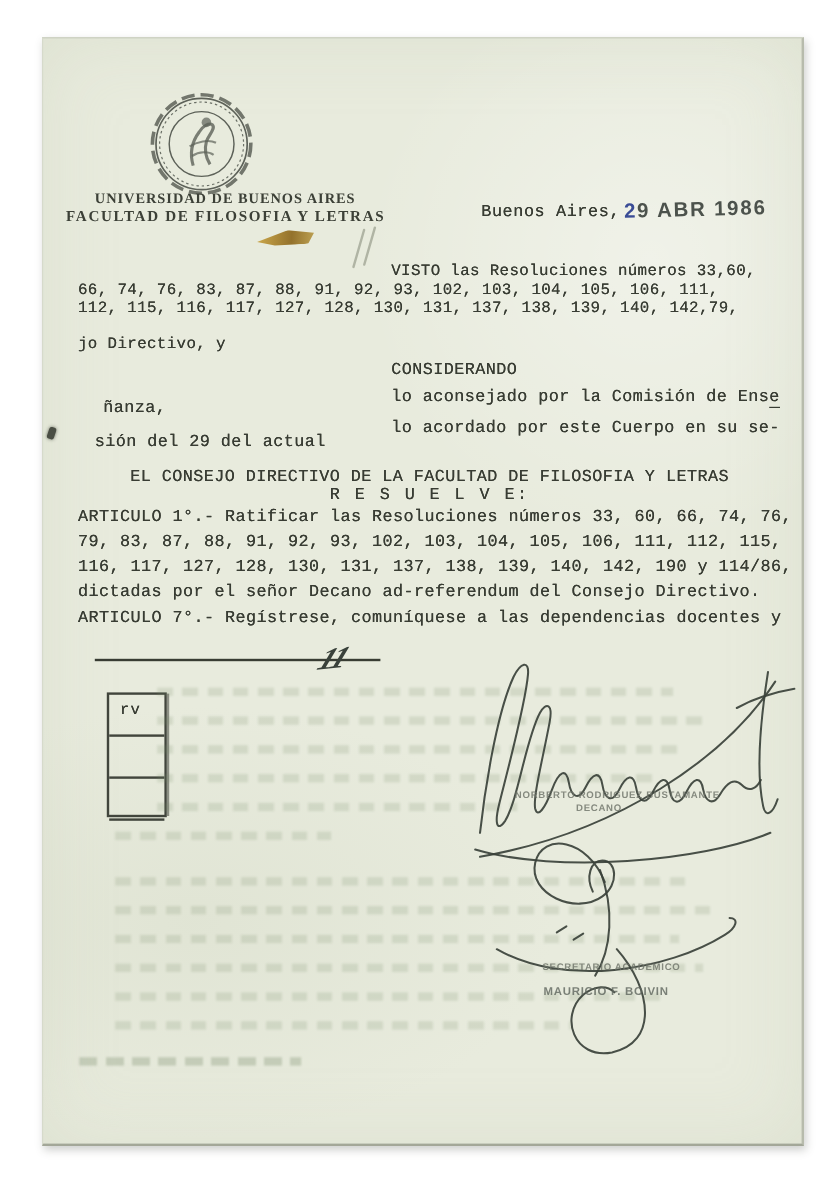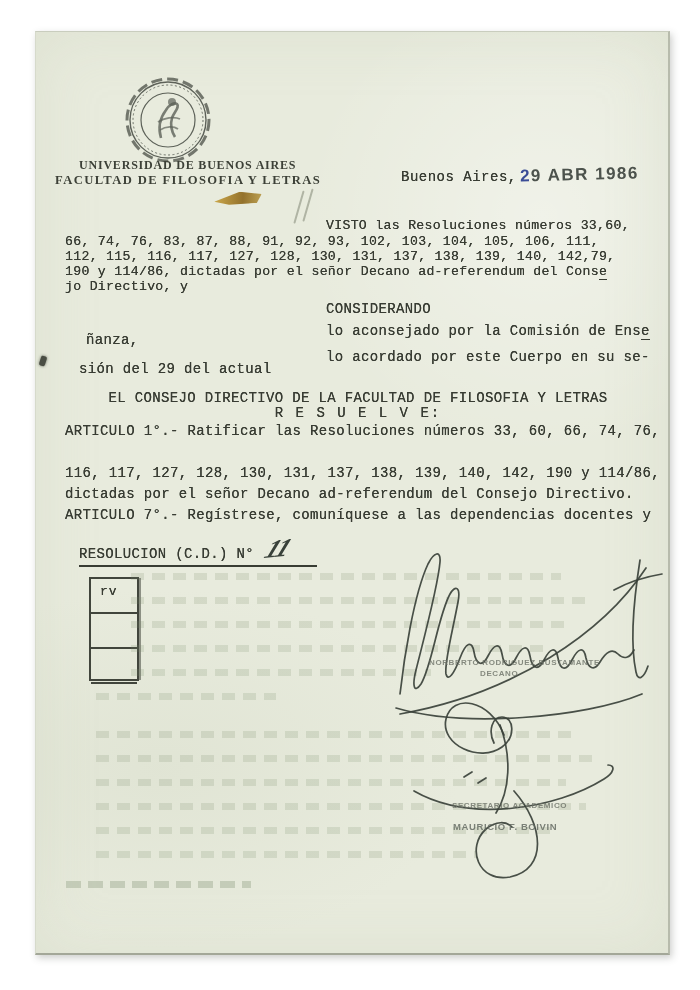--- a/index.html
+++ b/index.html
@@ -85,39 +85,39 @@
     <div class="pencil" style="left:262px;top:158px;height:34px;transform:rotate(16deg);"></div>
     <div class="pencil" style="left:271px;top:156px;height:34px;transform:rotate(16deg);"></div>
     <div class="staple"></div>
 
     <div class="abs mono dateline-place" style="left:365px;top:137px;">Buenos Aires,</div>
     <div class="abs date-stamp" style="left:484px;top:133px;"><span class="digit-blue">2</span><span>9 ABR 1986</span></div>
 
     <div class="abs mono tline small" style="left:290px;top:186px;">VISTO las Resoluciones números 33,60,</div>
     <div class="abs mono tline small" style="left:29px;top:202px;">66, 74, 76, 83, 87, 88, 91, 92, 93, 102, 103, 104, 105, 106, 111,</div>
     <div class="abs mono tline small" style="left:29px;top:217px;">112, 115, 116, 117, 127, 128, 130, 131, 137, 138, 139, 140, 142,79,</div>
-    <div class="abs mono tline small" style="left:29px;top:232px;"><span>190 y 114/86, dictadas por el señor Decano ad-referendum del Cons</span><span class="cont-underline">e</span></div>
     <div class="abs mono tline small" style="left:29px;top:247px;">jo Directivo, y</div>
 
     <div class="abs mono tline" style="left:290px;top:269px;">CONSIDERANDO</div>
     <div class="abs mono tline" style="left:290px;top:291px;"><span>lo aconsejado por la Comisión de Ens</span><span class="cont-underline">e</span></div>
     <div class="abs mono tline" style="left:50px;top:300px;">ñanza,</div>
     <div class="abs mono tline" style="left:290px;top:317px;">lo acordado por este Cuerpo en su se-</div>
     <div class="abs mono tline" style="left:43px;top:329px;">sión del 29 del actual</div>
 
     <div class="abs mono tline center-line" style="left:62px;top:358px;">EL CONSEJO DIRECTIVO DE LA FACULTAD DE FILOSOFIA Y LETRAS</div>
     <div class="abs mono tline center-line" style="left:62px;top:373px;letter-spacing:2px;">R E S U E L V E:</div>
 
     <div class="abs mono tline" style="left:29px;top:391px;">ARTICULO 1°.- Ratificar las Resoluciones números 33, 60, 66, 74, 76,</div>
+    <div class="abs mono tline" style="left:29px;top:412px;">79, 83, 87, 88, 91, 92, 93, 102, 103, 104, 105, 106, 111, 112, 115,</div>
     <div class="abs mono tline" style="left:29px;top:433px;">116, 117, 127, 128, 130, 131, 137, 138, 139, 140, 142, 190 y 114/86,</div>
     <div class="abs mono tline" style="left:29px;top:454px;">dictadas por el señor Decano ad-referendum del Consejo Directivo.</div>
 
     <div class="abs mono tline" style="left:29px;top:475px;">ARTICULO 7°.- Regístrese, comuníquese a las dependencias docentes y</div>
 
-    <div class="abs mono tline res-line" style="left:43px;top:514px;"><span>RESOLUCION (C.D.) N°</span><span class="res-number">11</span></div>
+    <div class="abs mono tline res-line" style="left:43px;top:514px;"><span class="res-number">11</span></div>
 
     <div class="stamp-box">
       <div class="row"></div>
       <div class="row"></div>
       <div class="row"></div>
       <span class="initials mono">rv</span>
     </div>
 
     <div class="ghost" style="left:95px;top:541px;width:430px;"></div>
     <div class="ghost" style="left:95px;top:565px;width:455px;"></div>

